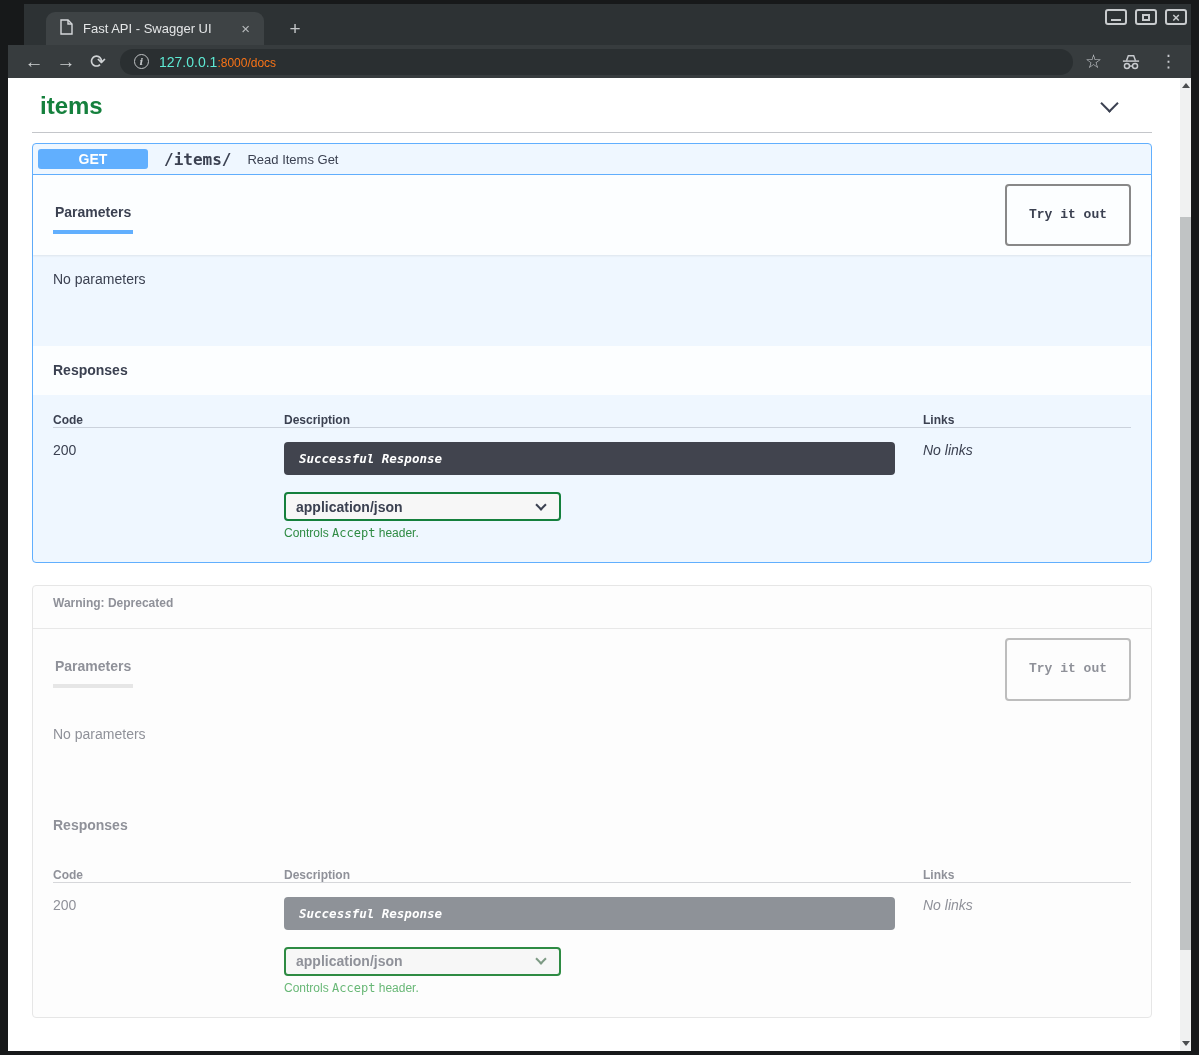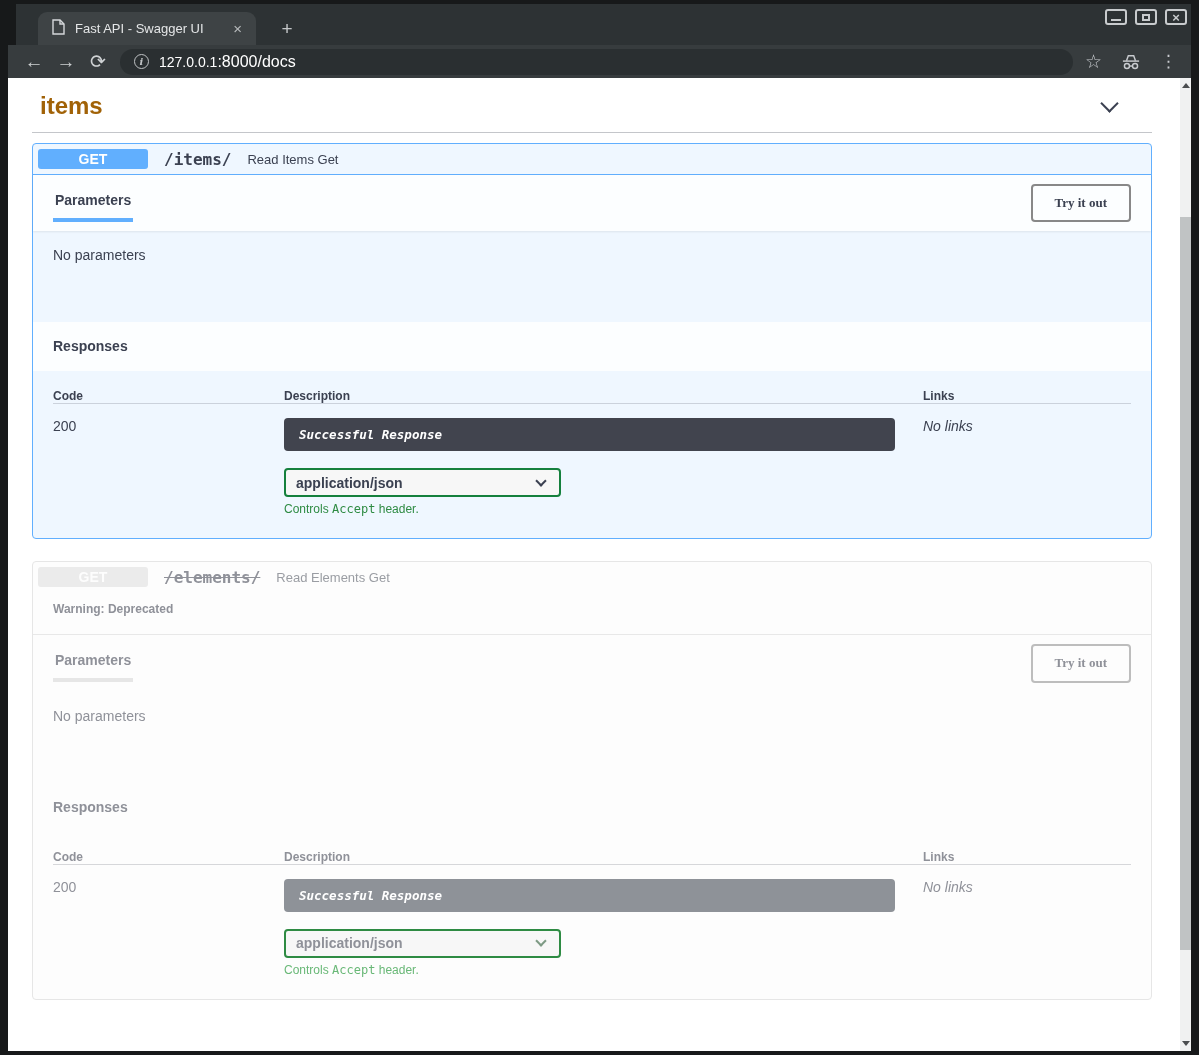--- a/index.html
+++ b/index.html
@@ -5,21 +5,21 @@
   * { box-sizing: border-box; margin: 0; padding: 0; }
   html,body { width:1199px; height:1055px; }
   body {
     font-family: "Liberation Sans", sans-serif;
     background:#17191a;
     position:relative;
     overflow:hidden;
   }
   
   .tabstrip {
-    position:absolute; top:4px; left:16px; right:8px; height:41px;
+    position:absolute; top:4px; left:24px; right:8px; height:41px;
     background:#2d3234;
   }
   .tab {
     position:absolute; left:22px; top:8px; width:218px; height:33px;
     background:#3e4345; border-radius:9px 9px 0 0;
     display:flex; align-items:center; padding:0 10px 0 14px; gap:10px;
   }
   .tab-title { color:#e4e6e7; font-size:13px; flex:1; white-space:nowrap; overflow:hidden; }
   .tab-close { color:#b7babc; font-size:15px; line-height:1; cursor:pointer; padding:2px 4px; }
   .newtab-btn {
@@ -42,34 +42,34 @@
   .nav-ico { color:#cfd2d4; font-size:19px; width:32px; text-align:center; }
   .urlbar {
     height:26px; flex:1; margin:0 12px 0 6px; background:#2a2f31; border-radius:13px;
     display:flex; align-items:center; padding:0 14px; gap:10px; max-width:960px;
   }
   .info-ico {
     width:15px; height:15px; border:1.5px solid #bfc2c4; border-radius:50%;
     color:#bfc2c4; font-size:10px; font-weight:bold; display:flex; align-items:center; justify-content:center;
     font-family:"DejaVu Serif", serif; font-style:italic;
   }
-  .url-host { color:#ffffff; font-size:14px; }
-  .url-path { color:#ffffff; font-size:16px; }
+  .url-host { color:#5eead4; font-size:14px; }
+  .url-path { color:#f97316; font-size:12px; }
   .toolbar-right { display:flex; align-items:center; gap:18px; margin-left:auto; padding-right:4px; }
   .star-ico { color:#c8cbcf; font-size:19px; }
   .menu-ico { color:#c8cbcf; font-size:17px; letter-spacing:0; }
   .incog-ico svg { display:block; }
   
   .content {
     position:absolute; top:78px; left:8px; right:8px; bottom:4px;
     background:#ffffff; overflow:hidden;
   }
   .swagger { padding:12px 39px 0 24px; color:#3b4151; }
   .section-head { display:flex; align-items:center; justify-content:space-between; padding:2px 8px 0 8px; }
-  .section-title { font-size:24px; font-weight:bold; color:#a16207; }
+  .section-title { font-size:24px; font-weight:bold; color:#15803d; }
   .chev {
     width:13px; height:13px; border-right:2px solid #3b4151; border-bottom:2px solid #3b4151;
     transform:rotate(45deg); margin:-6px 28px 0 0;
   }
   .section-divider { height:1px; background:rgba(59,65,81,.3); margin:12px 0 10px 0; }
   
   .opblock { border-radius:4px; margin-bottom:22px; }
   .opblock-summary { display:flex; align-items:center; padding:5px; }
   .method-badge {
     width:110px; height:20px; border-radius:3px; color:#fff; font-weight:bold; font-size:14px;
@@ -78,22 +78,22 @@
   .op-path { font-family:"DejaVu Sans Mono", monospace; font-weight:bold; font-size:16px; margin-left:16px; }
   .op-summary-txt { font-size:13px; margin-left:16px; }
   .opblock-section-header {
     display:flex; align-items:center; justify-content:space-between;
     padding:9px 20px; min-height:50px;
     box-shadow:0 1px 2px rgba(0,0,0,.08);
   }
   .param-tab { font-size:14px; font-weight:bold; padding:8px 2px 10px 2px; border-bottom:4px solid #61affe; }
   .tryout-btn {
     border:2px solid #888; border-radius:4px; background:transparent;
-    font-family:Liberation Serif, serif;
-    font-size:13px; font-weight:bold; color:#3b4151; padding:10px 22px; line-height:1.1;
+    font-family:Liberation Mono, monospace;
+    font-size:13px; font-weight:bold; color:#3b4151; padding:22px 22px; line-height:1.1;
   }
   .op-body-params { padding:16px 20px 59px 20px; font-size:14px; }
   .responses-header { padding:16px 20px; min-height:49px; font-size:14px; font-weight:bold; }
   .responses-table { padding:18px 20px 22px 20px; }
   .rt-headrow, .rt-row { display:flex; }
   .rt-col-code { flex:0 0 231px; }
   .rt-col-desc { flex:1 1 auto; padding-right:28px; }
   .rt-col-links { flex:0 0 208px; }
   .rt-headrow { font-size:12px; font-weight:bold; border-bottom:1px solid rgba(59,65,81,.2); }
   .rt-row { padding-top:14px; font-size:14px; }
@@ -234,25 +234,20 @@
             <div class="accept-note">
               <span>Controls </span><span class="mono">Accept</span><span> header.</span>
             </div>
           </div>
           <span class="rt-col-links no-links">No links</span>
         </div>
       </div>
     </div>
 
     <div class="opblock op-dep">
-      <div class="opblock-summary">
-        <span class="method-badge">GET</span>
-        <span class="op-path">/elements/</span>
-        <span class="op-summary-txt">Read Elements Get</span>
-      </div>
       <div class="dep-warning">Warning: Deprecated</div>
       <div class="opblock-section-header">
         <span class="param-tab">Parameters</span>
         <button class="tryout-btn">Try it out</button>
       </div>
       <div class="op-body-params">No parameters</div>
       <div class="responses-header">Responses</div>
       <div class="responses-table">
         <div class="rt-headrow">
           <span class="rt-col-code">Code</span>

